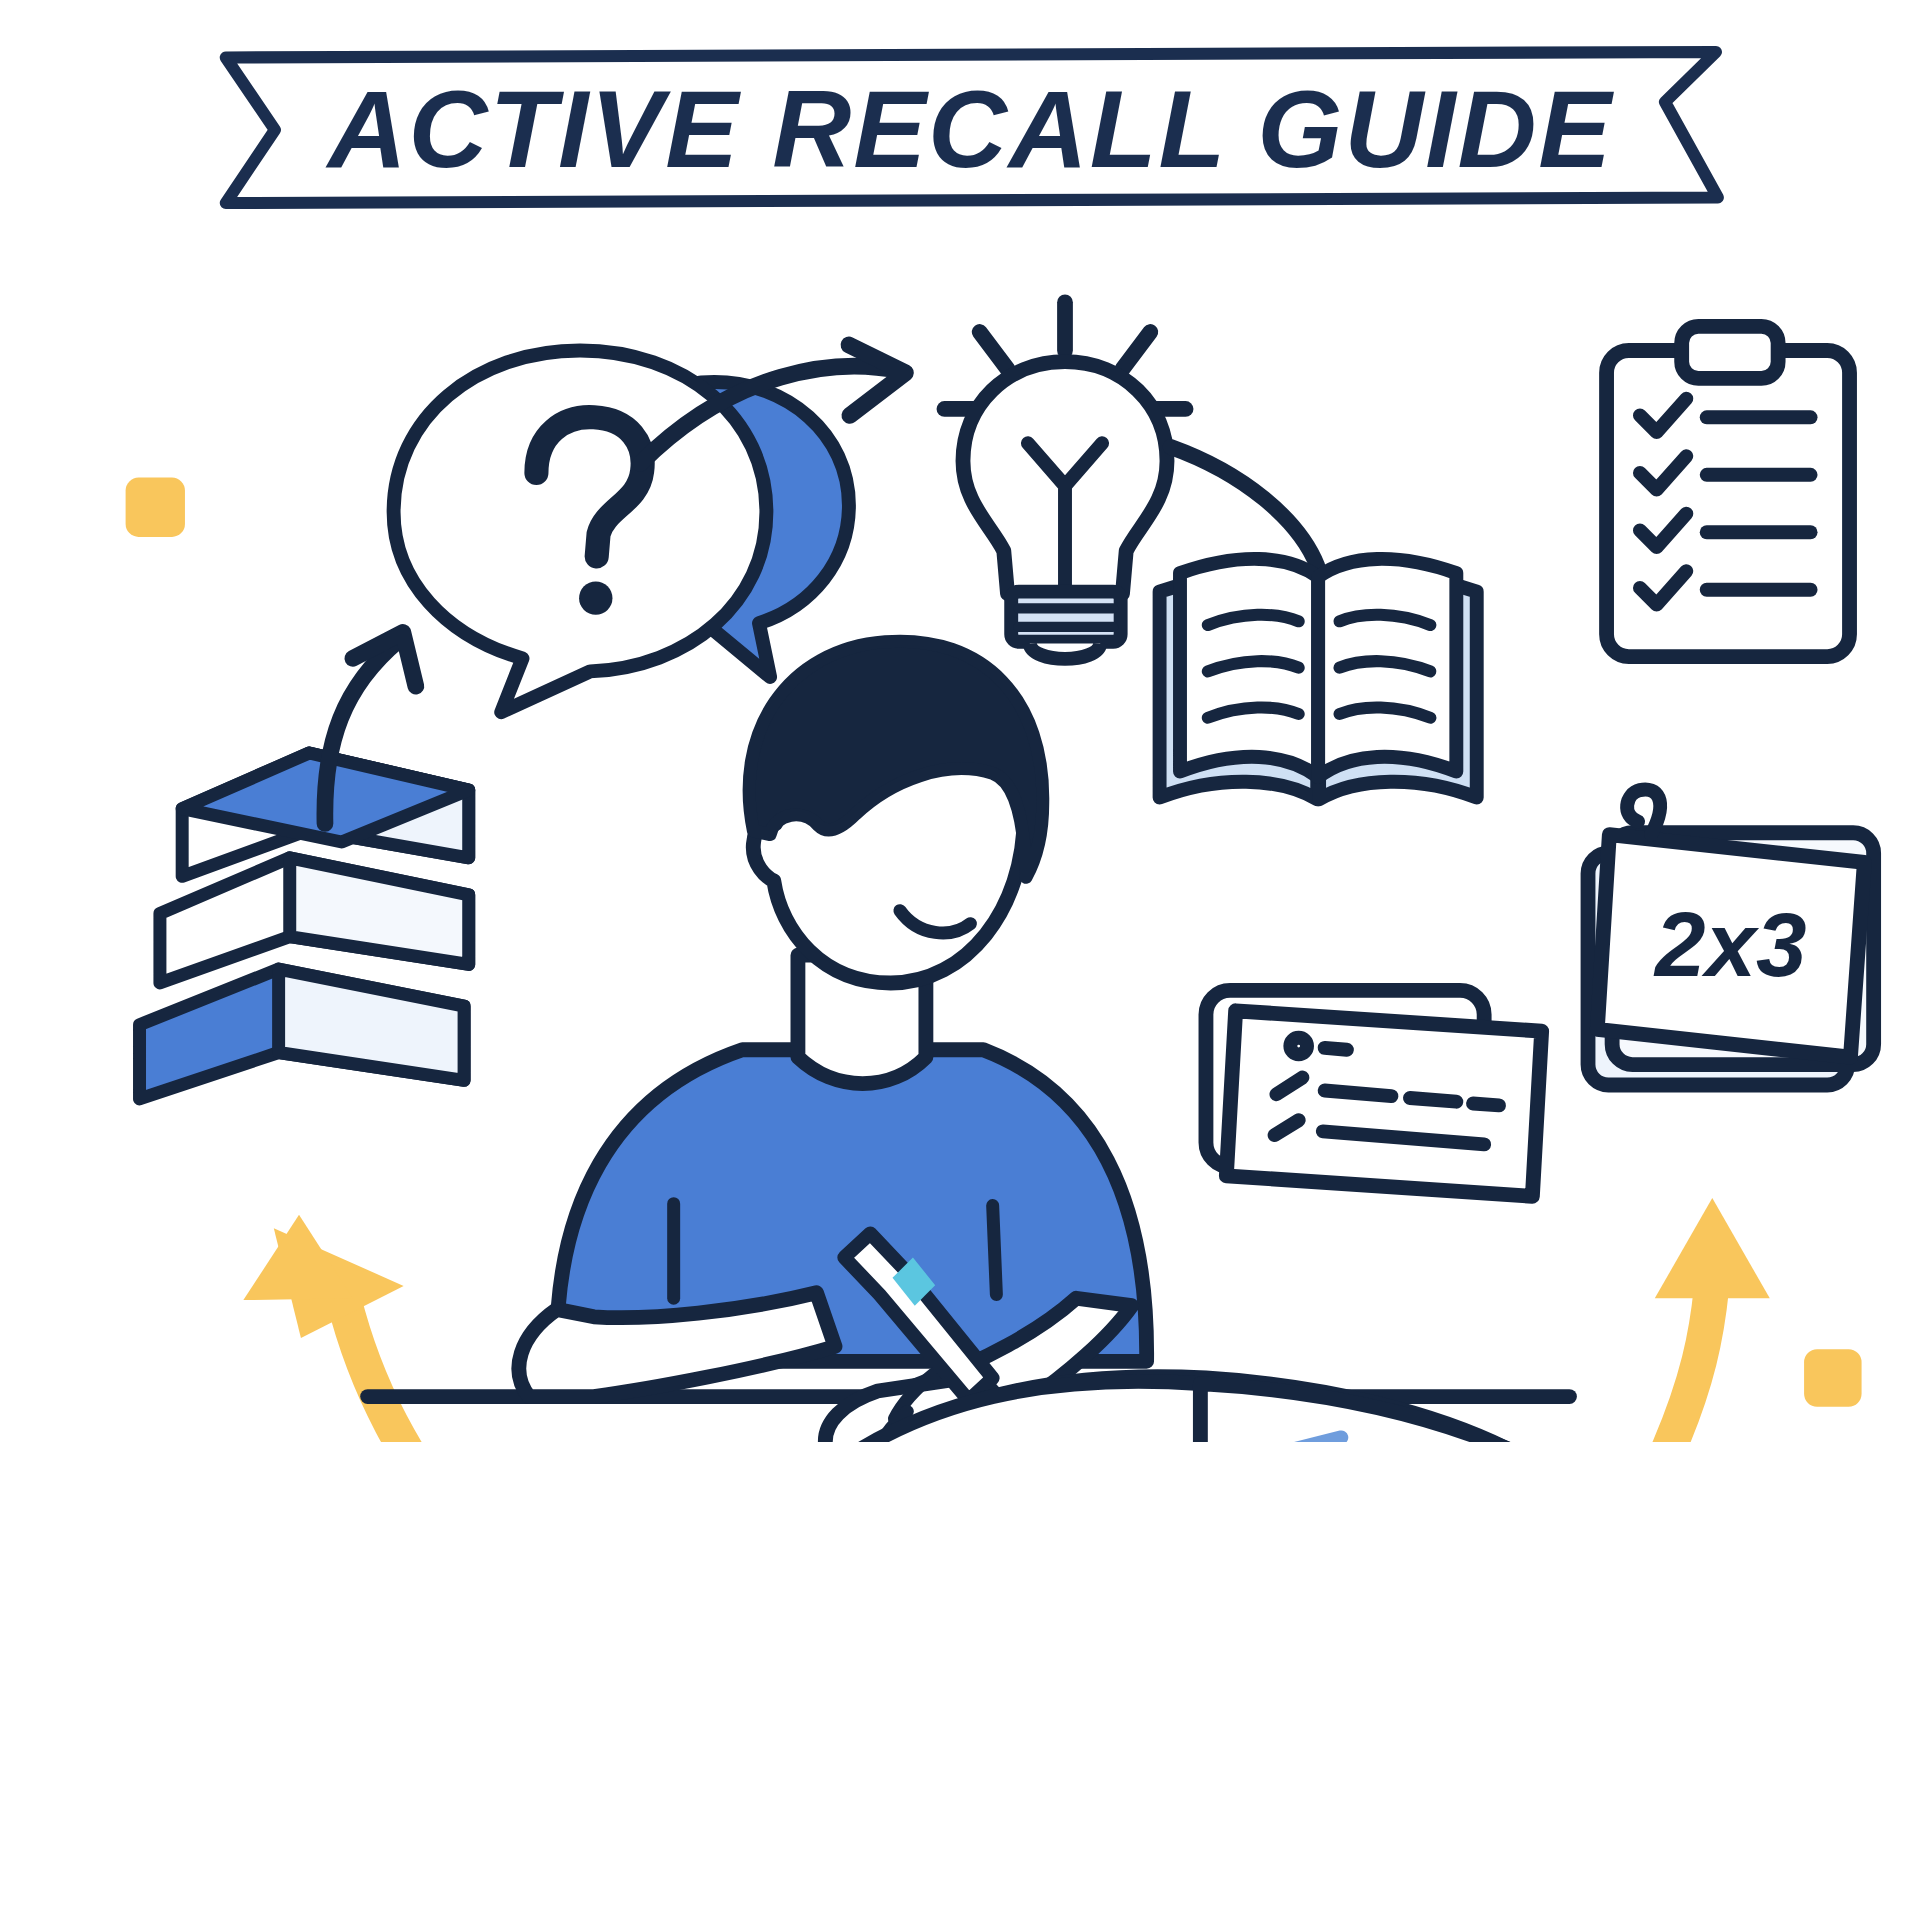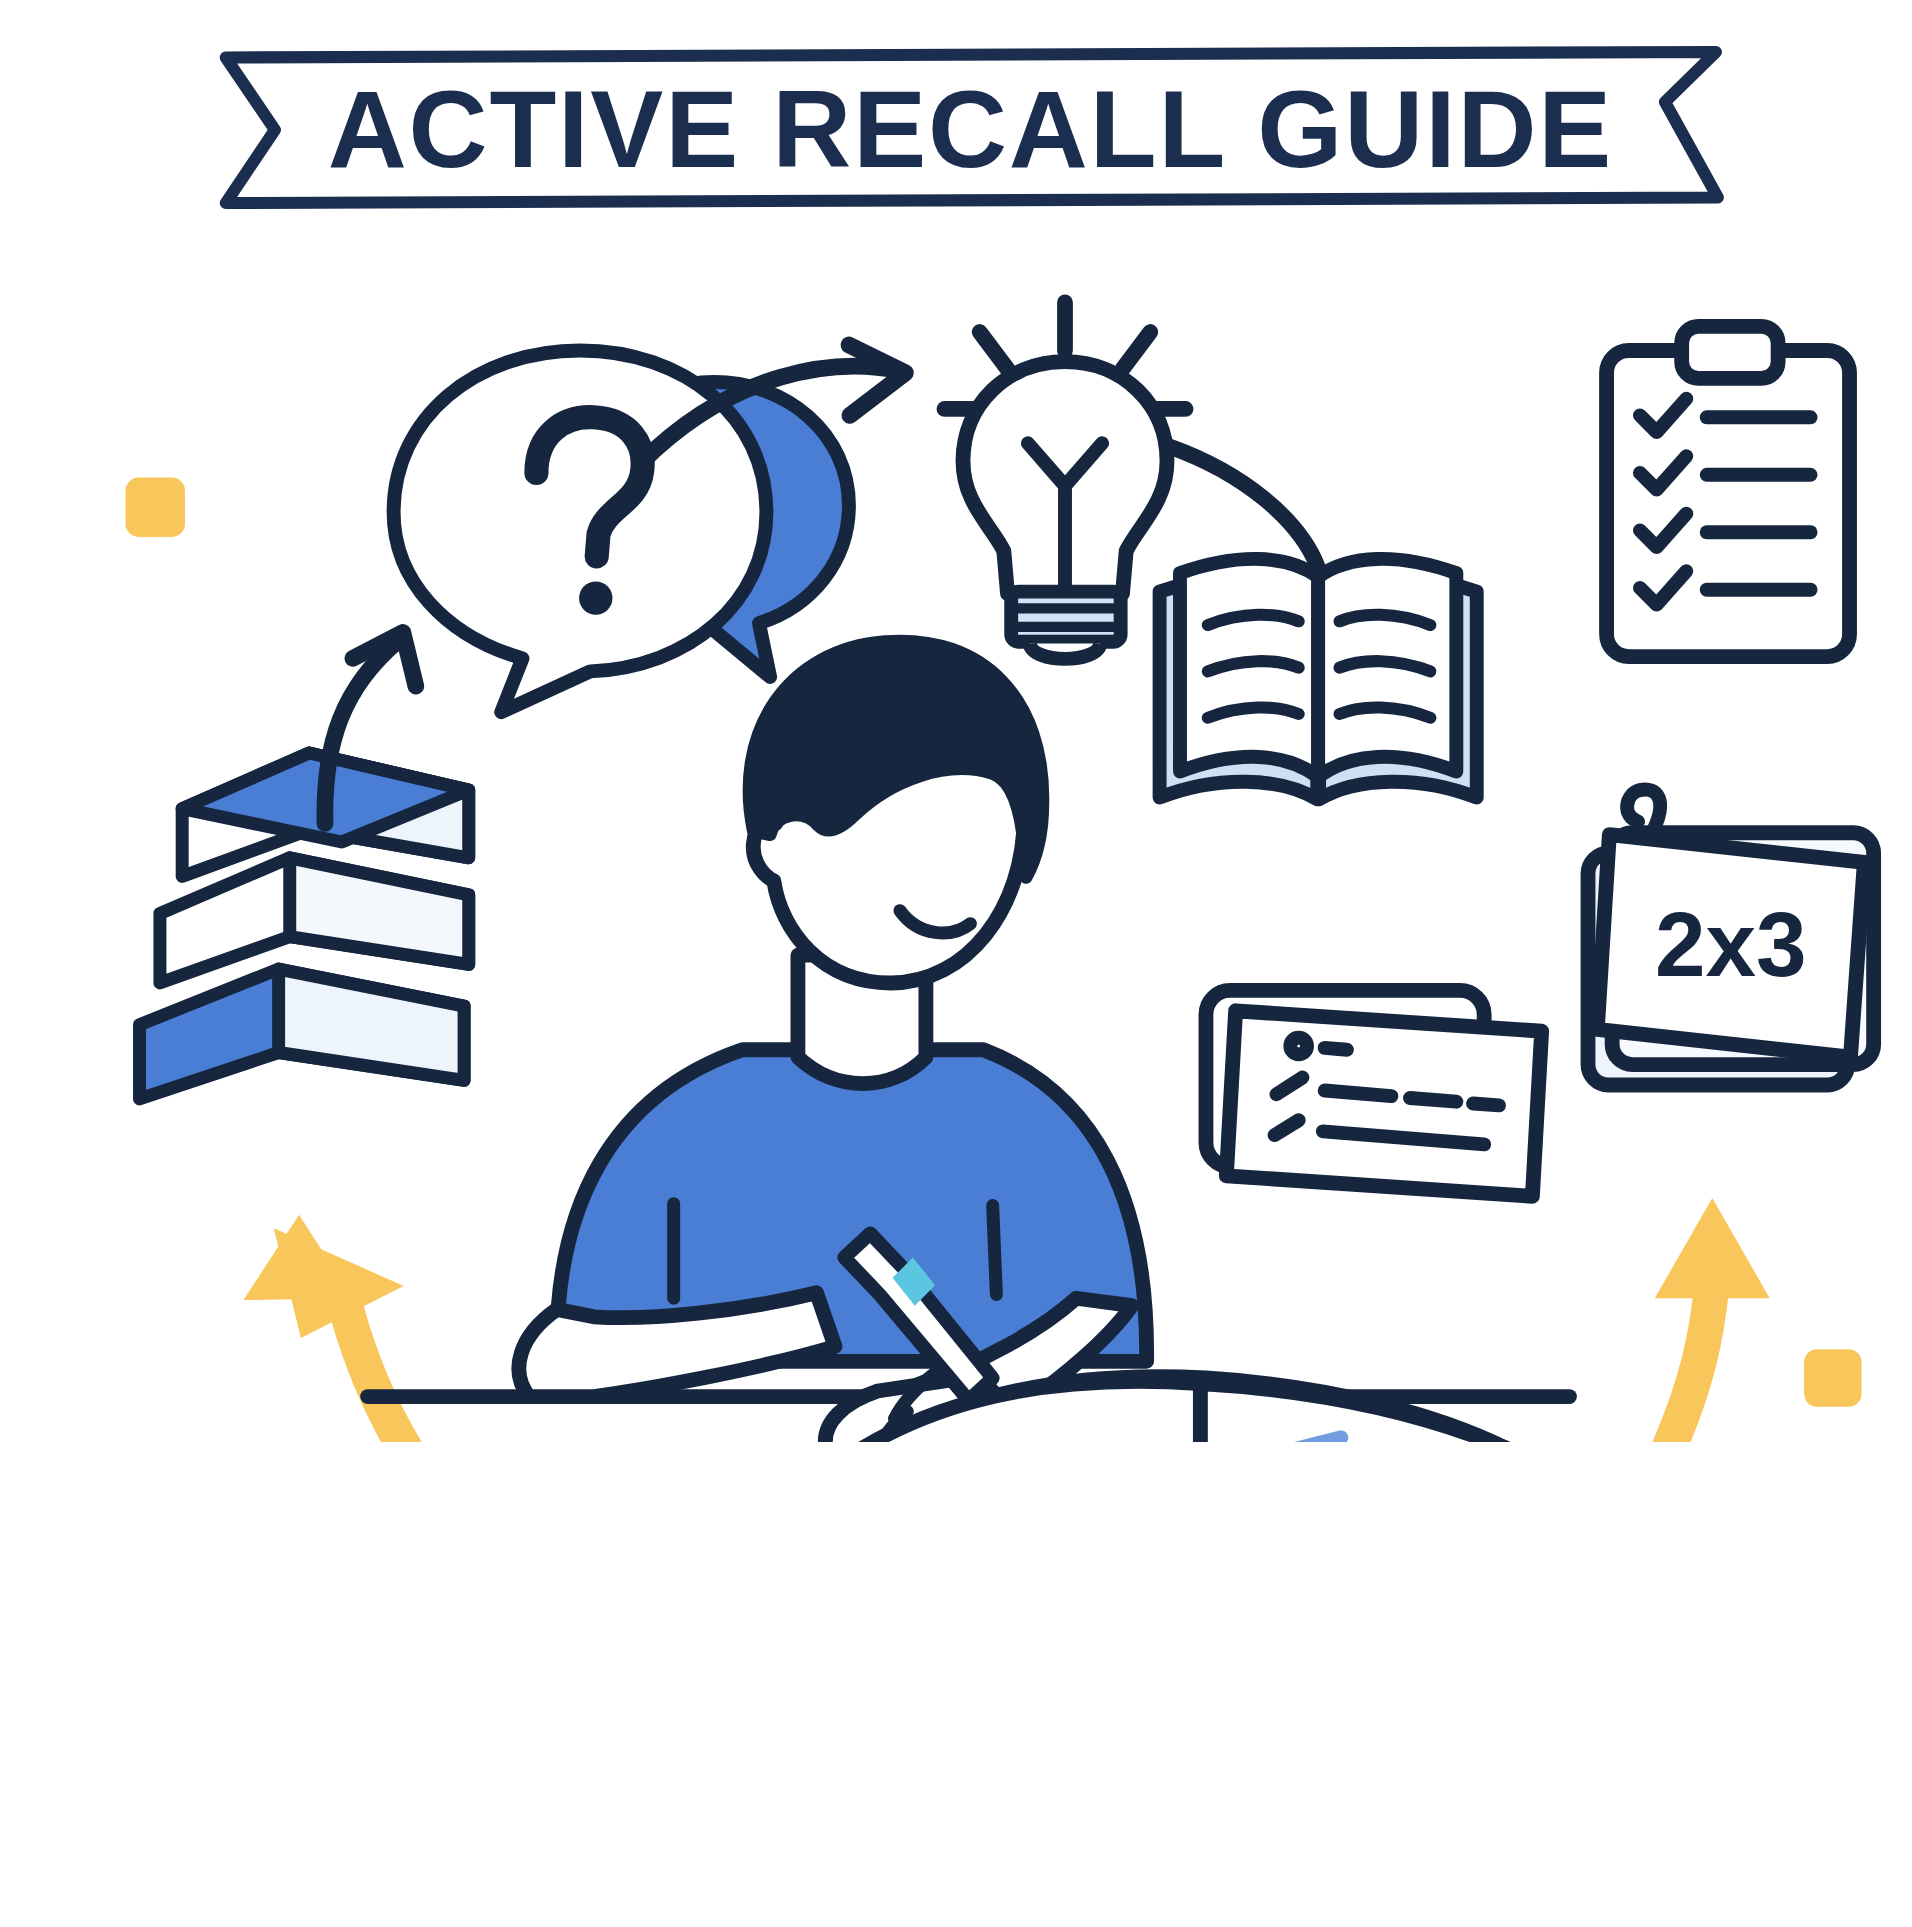--- a/index.html
+++ b/index.html
@@ -9,20 +9,21 @@
   }
   body {
     font-family: "Liberation Sans", sans-serif;
   }
   #poster {
     position: relative;
     width: 1913px;
     height: 1442px;
     background: #ffffff;
     overflow: hidden;
+    font-style: italic;
   }
   #poster svg.layer {
     position: absolute;
     left: 0;
     top: 0;
     width: 1913px;
     height: 1927px;
   }
   .banner-text {
     font-family: "Liberation Sans", sans-serif;

